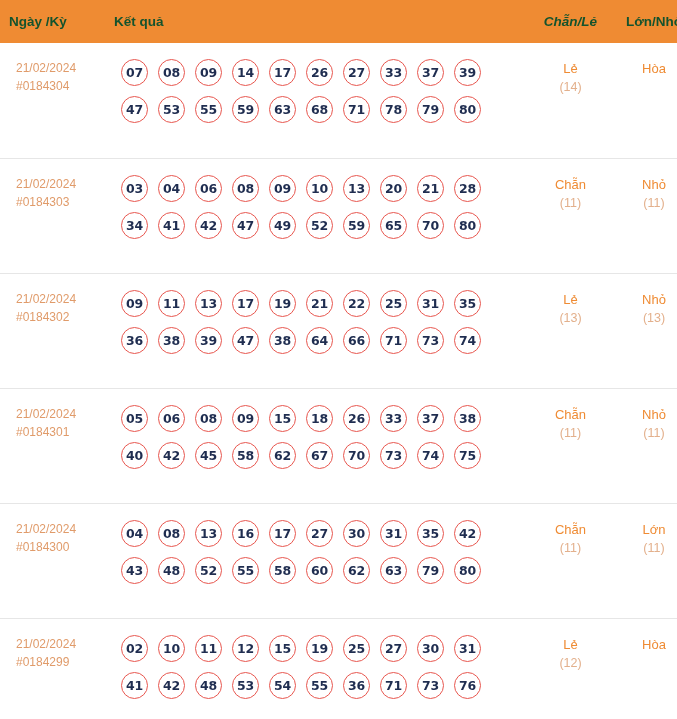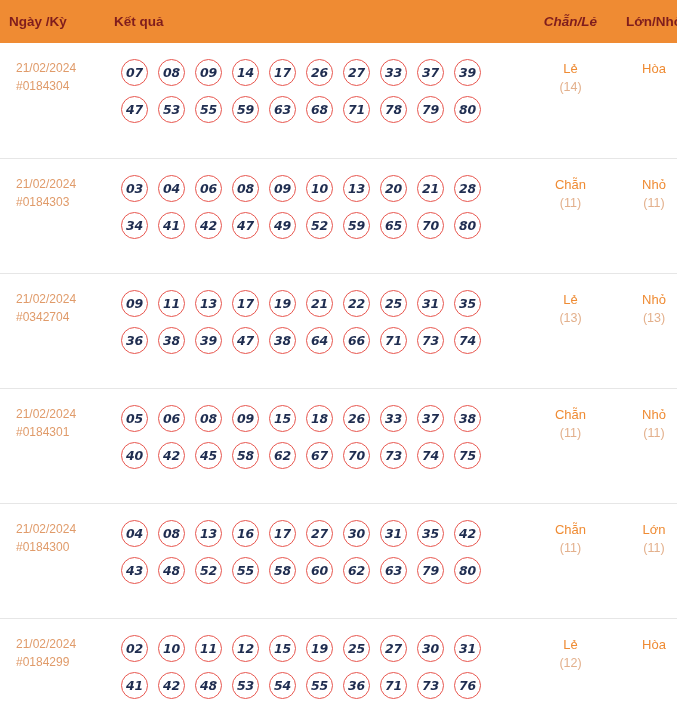--- a/index.html
+++ b/index.html
@@ -20,21 +20,21 @@
     border-collapse: collapse;
     table-layout: fixed;
   }
 
   
   .thead-row {
     background: #ef8b33;
     height: 43px;
   }
   .thead-row th {
-    color: #7f1d1d;
+    color: #14532d;
     font-size: 13.5px;
     font-weight: bold;
     text-align: left;
     vertical-align: middle;
     padding: 0;
     white-space: nowrap;
   }
   th.col-date   { width: 96px;  padding-left: 9px; }
   th.col-result { width: 415px; padding-left: 9px; }
   th.col-oddeven{ width: 83px;  text-align: center; font-style: italic; }
@@ -59,21 +59,20 @@
     display: block;
     font-size: 12px;
     color: #e09b6a;
     line-height: 18px;
     white-space: nowrap;
   }
 
   .cell-result {
     padding-top: 9px;
     padding-left: 6px;
-    font-style: italic;
   }
   .ball-line {
     display: flex;
     flex-direction: row;
     gap: 10px;
     margin-bottom: 10px;
   }
   .ball {
     width: 27px;
     height: 27px;
@@ -198,21 +197,21 @@
           <span class="stat-count">(11)</span>
         </td>
         <td class="cell-stat">
           <span class="stat-label">Nhỏ</span>
           <span class="stat-count">(11)</span>
         </td>
       </tr>
       <tr class="data-row">
         <td class="cell-date">
           <span class="date-text">21/02/2024</span>
-          <span class="draw-id">#0342704</span>
+          <span class="draw-id">#0184302</span>
         </td>
         <td class="cell-result">
           <div class="ball-line">
             <span class="ball">09</span>
             <span class="ball">11</span>
             <span class="ball">13</span>
             <span class="ball">17</span>
             <span class="ball">19</span>
             <span class="ball">21</span>
             <span class="ball">22</span>

